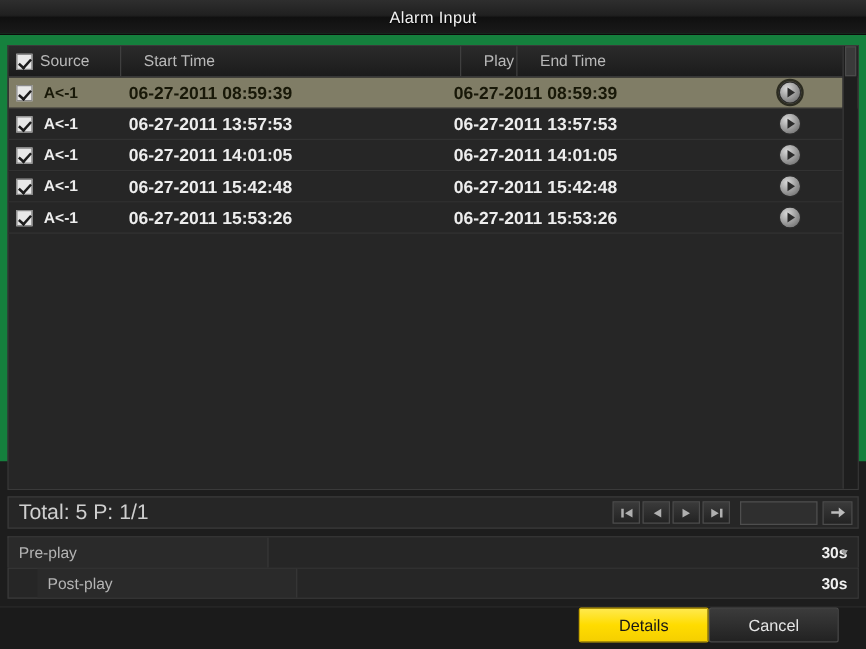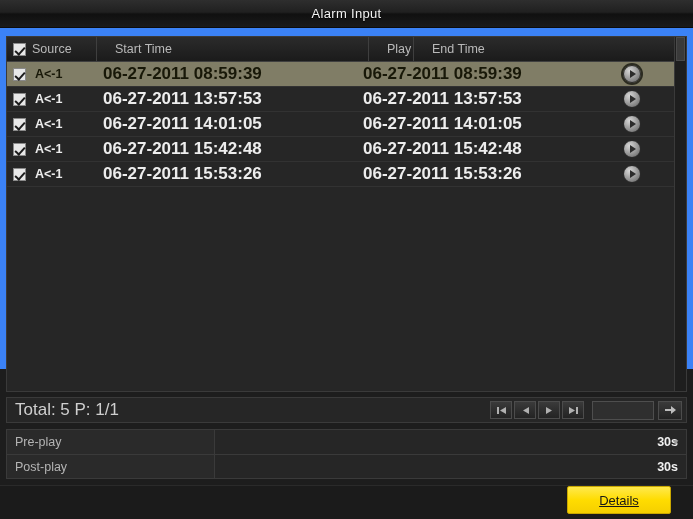--- a/index.html
+++ b/index.html
@@ -5,21 +5,21 @@
   * { box-sizing: border-box; margin: 0; padding: 0; }
   html, body {
     width: 693px; height: 519px;
     background: #1d1d1d;
     font-family: "Liberation Sans", sans-serif;
     overflow: hidden;
   }
   #window {
     position: relative;
     width: 693px; height: 369px;
-    background: #3b82f6;
+    background: #15803d;
     display: flex; flex-direction: column;
   }
 
   
   #titlebar {
     height: 28px; flex: 0 0 28px;
     background: linear-gradient(to bottom, #2e2e2e 0%, #202020 45%, #101010 52%, #1a1a1a 100%);
     border-bottom: 1px solid #0c0c0c;
     display: flex; align-items: center; justify-content: center;
   }
@@ -60,21 +60,21 @@
 
   #tbody { flex: 1 1 auto; background: #262626; overflow: hidden; text-align: center; }
   #tbody .row {
     border-bottom: 1px solid #323232;
     background: #262626;
   }
   #tbody .row.selected { background: #807d66; }
   #tbody .row.selected .cell { color: #181808; }
   #tbody .row .cell { color: #ededed; }
   #tbody .cell.c-source { font-weight: bold; font-size: 12.5px; }
-  #tbody .cell.c-start, #tbody .cell.c-end { font-weight: bold; font-size: 17px; }
+  #tbody .cell.c-start, #tbody .cell.c-end { font-weight: bold; font-size: 14px; }
 
   
   .cb {
     width: 13px; height: 13px; flex: 0 0 13px;
     background: #e8e8e8;
     border: 1px solid #8a8a8a;
     margin-right: 9px;
     position: relative;
   }
   .cb.checked::after {
@@ -146,21 +146,21 @@
     color: #b5b5b5;
   }
 
   
   #options { margin: 6px 6px 0 6px; flex: 0 0 auto; }
   .opt-row {
     display: flex; height: 25px; align-items: stretch;
     border: 1px solid #3a3a3a; border-bottom: none;
     background: #262626;
   }
-  .opt-row:last-child { border-bottom: 1px solid #3a3a3a; }
+  .opt-row:last-child { border-bottom: 1px solid #3a3a3a; padding-left: 23px; }
   .opt-label {
     flex: 0 0 208px;
     display: flex; align-items: center; padding: 0 8px;
     font-size: 12.5px; color: #b4b4b4;
     background: #2a2a2a;
     border-right: 1px solid #3a3a3a;
   }
   .opt-value {
     flex: 1 1 auto; display: flex; align-items: center;
     padding: 0 8px; font-size: 12.5px; color: #f0f0f0; font-weight: bold;
@@ -178,21 +178,20 @@
     padding: 0 22px 14px 0;
     background: #1b1b1b;
     border-top: 1px solid #2a2a2a;
     margin-top: 6px;
   }
   .btn {
     height: 28px; min-width: 104px;
     display: flex; align-items: center; justify-content: center;
     font-size: 13px; 
     border-radius: 2px;
-    text-decoration: underline;
   }
   .btn.primary {
     background: linear-gradient(to bottom, #ffe94d 0%, #ffdc00 50%, #f5cf00 100%);
     color: #171717; border: 1px solid #c9a700; font-weight: normal;
   }
   .btn.secondary {
     background: linear-gradient(to bottom, #3b3b3b, #222222);
     color: #e6e6e6; border: 1px solid #4a4a4a;
   }
 </style>
@@ -339,15 +338,16 @@
     <div class="opt-row">
       <div class="opt-label">Post-play</div>
       <div class="opt-value">
         <span>30s</span>
       </div>
     </div>
   </div>
 
   <div id="footer">
     <div class="btn primary">Details</div>
+    <div class="btn secondary">Cancel</div>
   </div>
 
 </div>
 
 </body></html>

